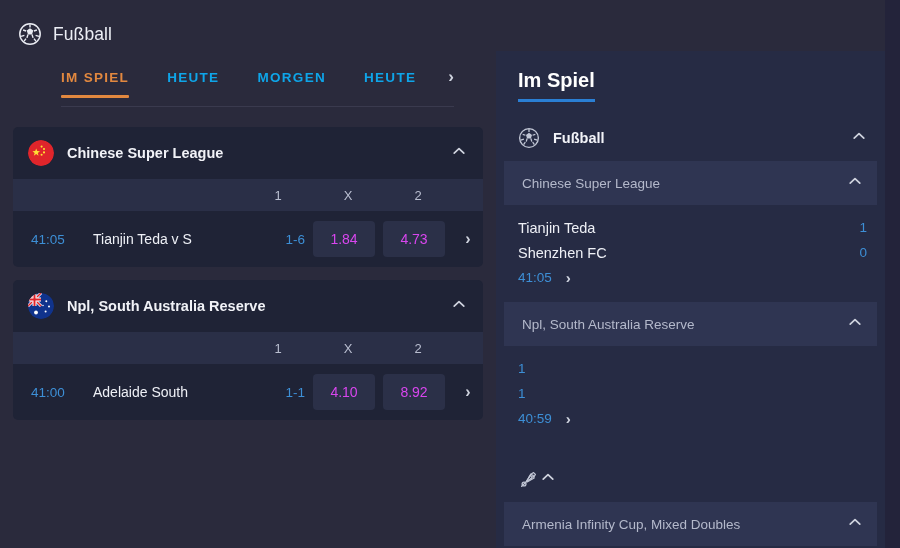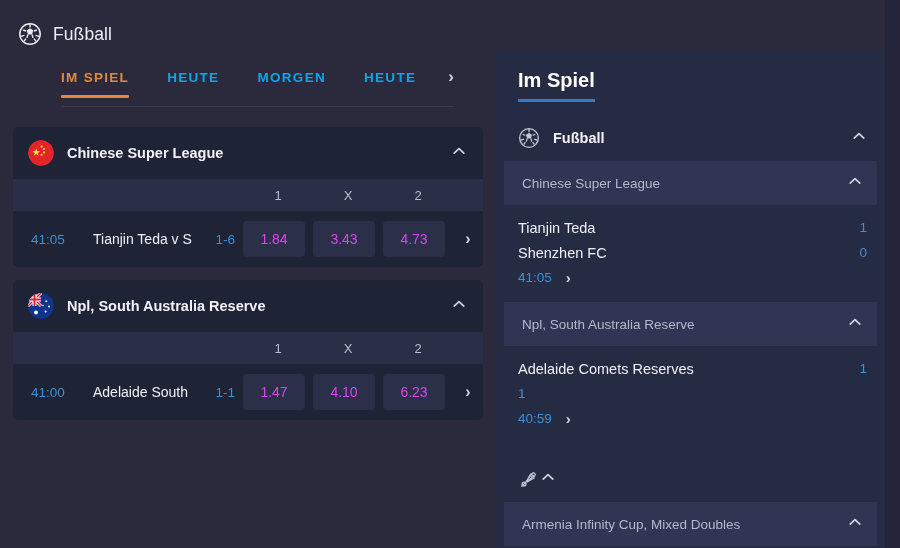--- a/index.html
+++ b/index.html
@@ -197,21 +197,20 @@
         <span class="ch-cell">X</span>
         <span class="ch-cell">2</span>
         <span class="ch-gap"></span>
       </div>
 
       <div class="match-row">
         <span class="m-time">41:05</span>
         <span class="m-teams">Tianjin Teda v S</span>
         <span class="m-score">1-6</span>
         <span class="odd">1.84</span>
-        <span class="odd">3.43</span>
         <span class="odd">4.73</span>
         <span class="m-next">›</span>
       </div>
     </div>
 
     <div class="card">
       <div class="card-head">
         <span>
           <svg class="flag" viewBox="0 0 26 26">
             <circle cx="13" cy="13" r="13" fill="#10338c"></circle>
@@ -242,23 +241,22 @@
         <span class="ch-cell">1</span>
         <span class="ch-cell">X</span>
         <span class="ch-cell">2</span>
         <span class="ch-gap"></span>
       </div>
 
       <div class="match-row">
         <span class="m-time">41:00</span>
         <span class="m-teams">Adelaide South</span>
         <span class="m-score">1-1</span>
-        <span class="odd">1.47</span>
         <span class="odd">4.10</span>
-        <span class="odd">6.23</span>
+        <span class="odd">8.92</span>
         <span class="m-next">›</span>
       </div>
     </div>
   </div>
 
   <div class="right">
 
     <div class="rp-title-wrap">
       <span class="rp-title">Im Spiel</span>
     </div>
@@ -306,21 +304,20 @@
     <div class="lg-row">
       <span class="nm">Npl, South Australia Reserve</span>
       <span>
         <svg class="chev-up" viewBox="0 0 16 16" fill="none">
           <path d="M3.2 10.2L8 5.6l4.8 4.6" stroke="#cfd3de" stroke-width="1.7" stroke-linecap="round" stroke-linejoin="round"></path>
         </svg>
       </span>
     </div>
     <div class="ev">
       <div class="ev-line">
-        <span class="ev-team">Adelaide Comets Reserves</span>
         <span class="ev-sc">1</span>
       </div>
       <div class="ev-line">
         <span class="ev-sc">1</span>
       </div>
       <div class="ev-foot">
         <span class="ev-time">40:59</span>
         <span class="ev-next">›</span>
       </div>
     </div>

